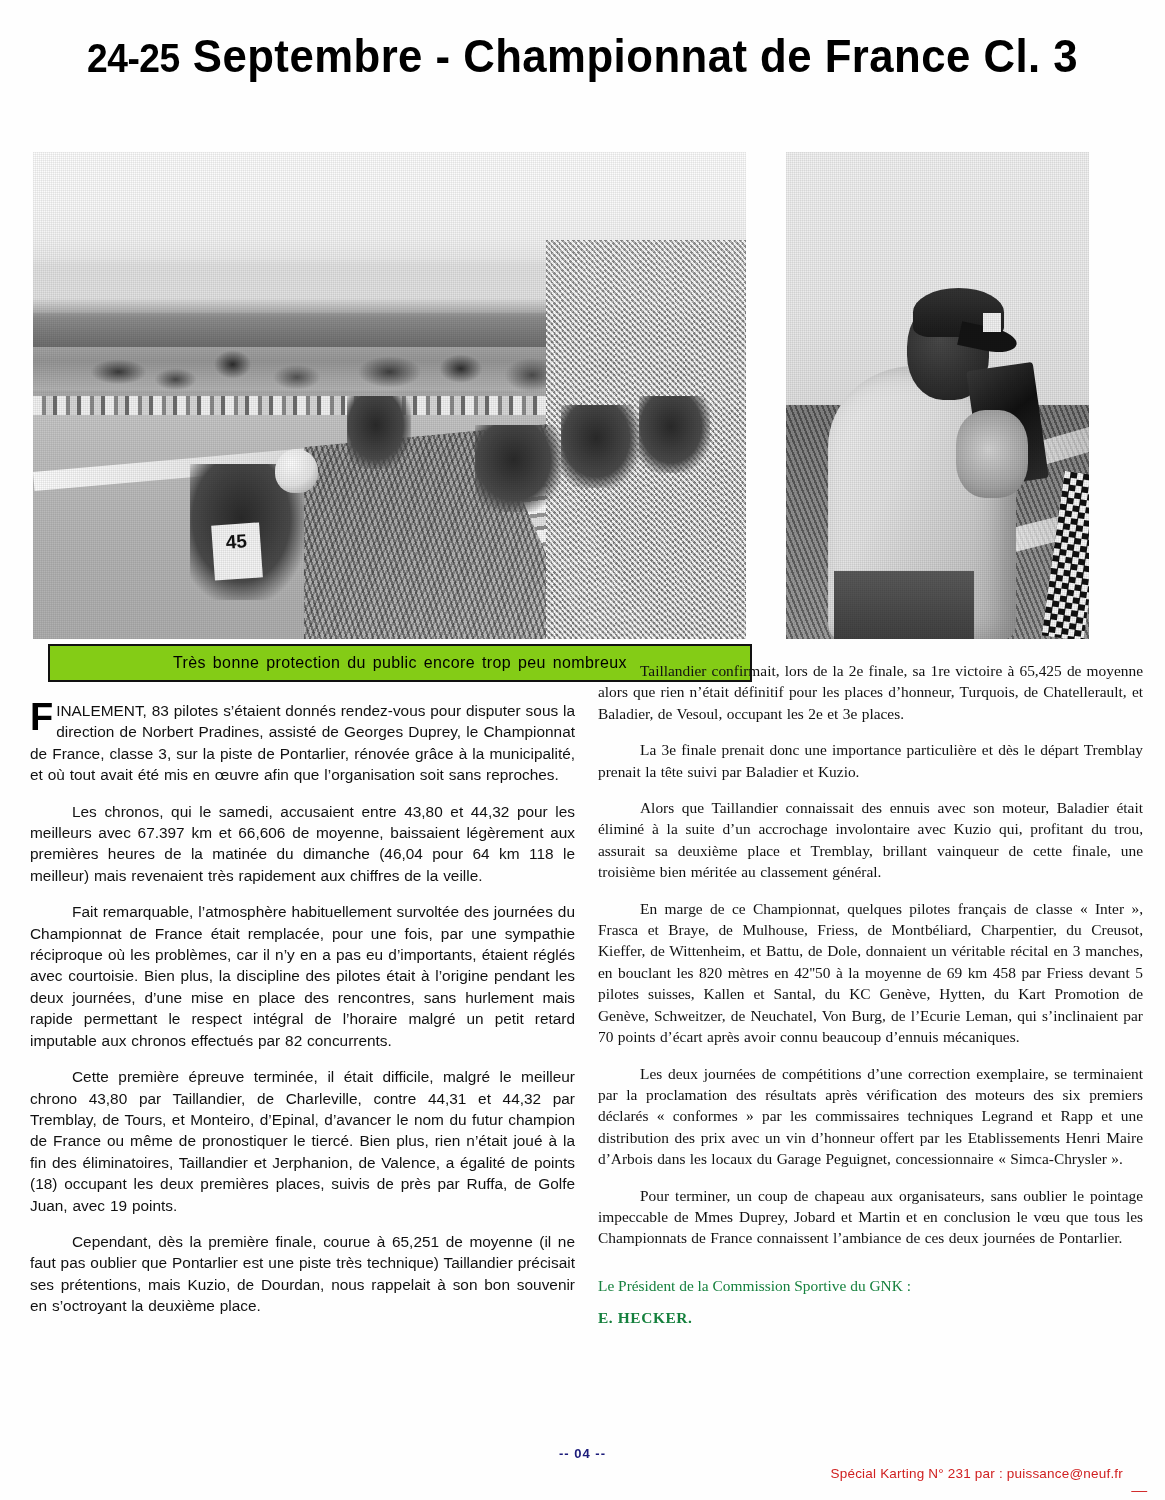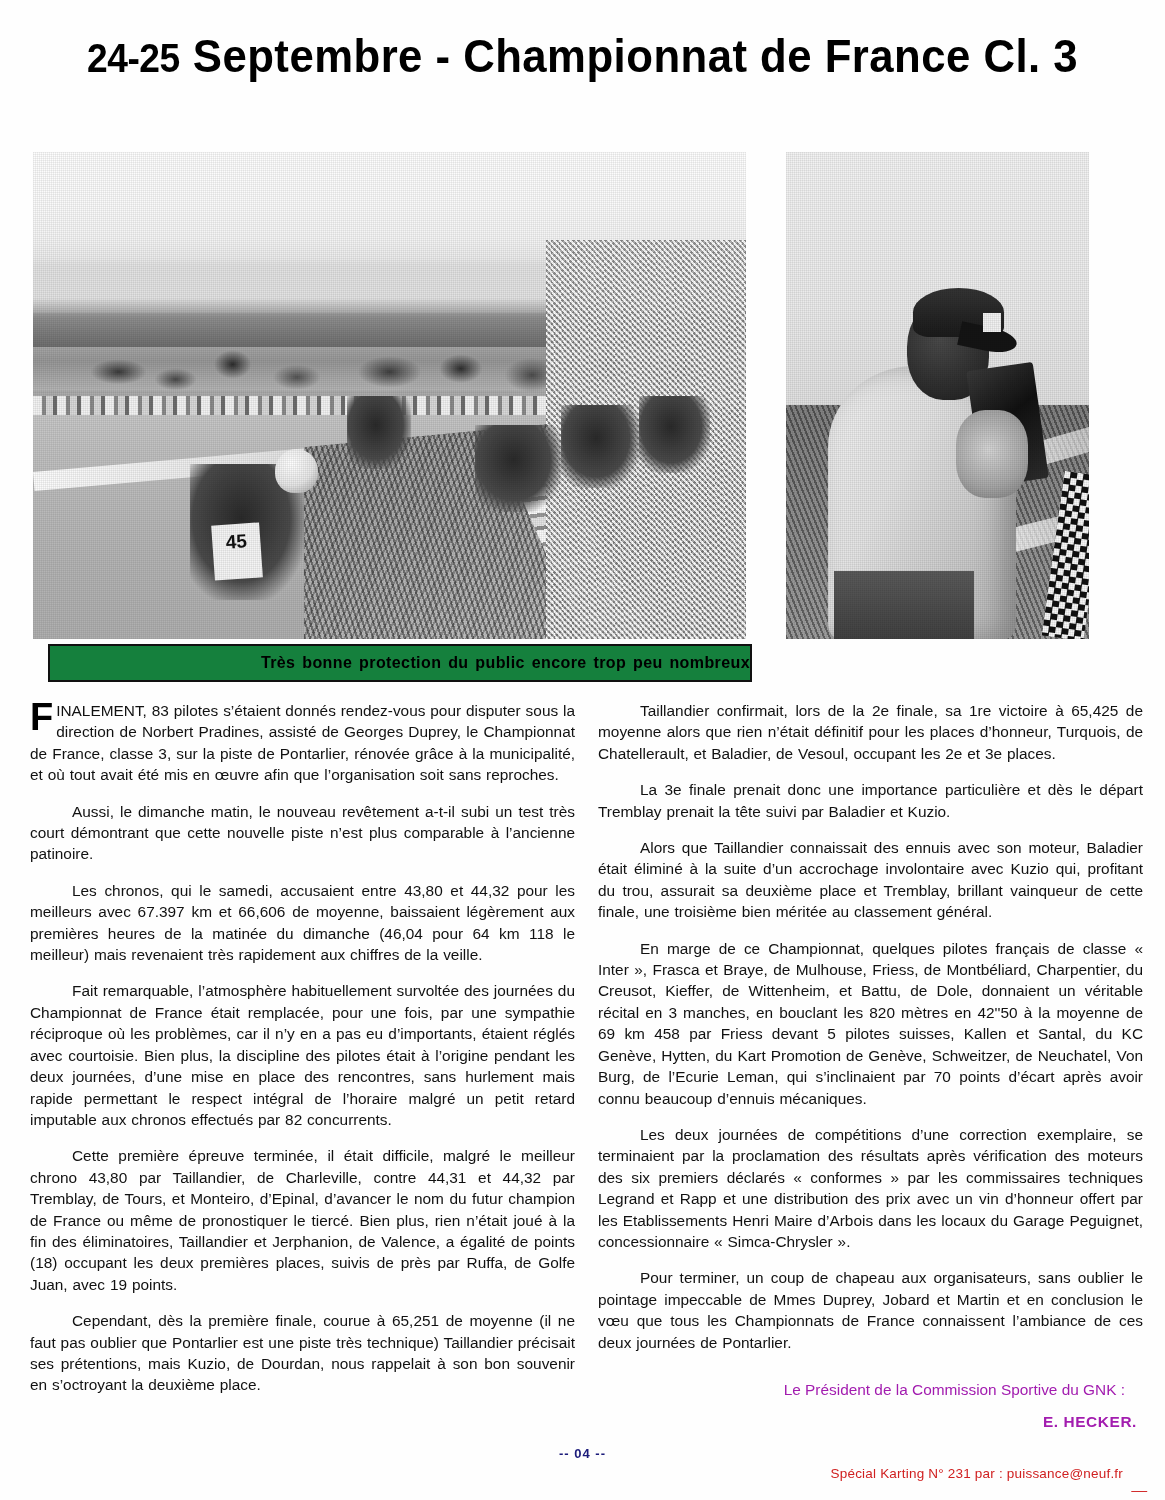--- a/index.html
+++ b/index.html
@@ -228,41 +228,41 @@
     top: 44%; left: 62%; width: 22%; height: 24%;
     background: linear-gradient(150deg, #3a3a3a 0%, #111 45%, #2c2c2c 100%);
     border-radius: 4px;
     transform: rotate(-8deg);
   }
 
   
   .caption-box {
     position: absolute;
     border: 2px solid #111;
-    background: #15803d;
+    background: #84cc16;
     display: flex;
     align-items: center;
-    justify-content: flex-end;
-    font-weight: bold;
+    justify-content: center;
+    font-weight: normal;
     color: #000;
     letter-spacing: 0.4px;
   }
   #caption-left {
     left: 48px; top: 644px; width: 700px; height: 34px;
     font-size: 16px;
   }
   #caption-right {
     left: 795px; top: 648px; width: 295px; height: 30px;
     font-size: 14.5px;
   }
   .caption-box .cap-word-spaced { word-spacing: 2px; }
 
   
   #col-left  { position: absolute; left: 30px;  top: 700px; width: 545px; }
-  #col-right { position: absolute; left: 598px; top: 700px; width: 545px; }
+  #col-right { position: absolute; left: 598px; top: 660px; width: 545px; font-family: Liberation Serif, serif; }
 
   .para {
     font-size: 15.4px;
     line-height: 21.4px;
     text-align: justify;
     text-justify: inter-word;
     margin: 0 0 15px 0;
     color: #111;
     word-spacing: 0.6px;
   }
@@ -277,23 +277,23 @@
     line-height: 30px;
     font-weight: bold;
     font-family: "Liberation Sans", sans-serif;
     margin: 2px 3px 0 0;
     color: #000;
   }
 
   .sig-line {
     font-size: 15.4px;
     line-height: 22px;
-    text-align: right;
+    text-align: left;
     margin: 0;
-    color: #a21caf;
+    color: #15803d;
     padding-right: 18px;
   }
   #sig-president { margin-top: 26px; }
   #sig-name { margin-top: 10px; font-weight: bold; letter-spacing: 0.6px; padding-right: 6px; }
 
   
   #page-number {
     position: absolute;
     left: 0; top: 1446px; width: 1165px;
     text-align: center;
@@ -363,21 +363,20 @@
     <div class="layer" id="pr-hands"></div>
     <div class="photo-grain"></div>
   </div>
 
   <div class="caption-box" id="caption-left">
     <span class="cap-word-spaced">Très bonne protection du public encore trop peu nombreux</span>
   </div>
 
   <div id="col-left">
     <p class="para" id="para-intro"><span id="dropcap">F</span><span>INALEMENT, 83 pilotes s’étaient donnés rendez-vous pour disputer sous la direction de Norbert Pradines, assisté de Georges Duprey, le Championnat de France, classe 3, sur la piste de Pontarlier, rénovée grâce à la municipalité, et où tout avait été mis en œuvre afin que l’organisation soit sans reproches.</span></p>
-    <p class="para indent">Aussi, le dimanche matin, le nouveau revêtement a-t-il subi un test très court démontrant que cette nouvelle piste n’est plus comparable à l’ancienne patinoire.</p>
     <p class="para indent">Les chronos, qui le samedi, accusaient entre 43,80 et 44,32 pour les meilleurs avec 67.397 km et 66,606 de moyenne, baissaient légèrement aux premières heures de la matinée du dimanche (46,04 pour 64 km 118 le meilleur) mais revenaient très rapidement aux chiffres de la veille.</p>
     <p class="para indent">Fait remarquable, l’atmosphère habituellement survoltée des journées du Championnat de France était remplacée, pour une fois, par une sympathie réciproque où les problèmes, car il n’y en a pas eu d’importants, étaient réglés avec courtoisie. Bien plus, la discipline des pilotes était à l’origine pendant les deux journées, d’une mise en place des rencontres, sans hurlement mais rapide permettant le respect intégral de l’horaire malgré un petit retard imputable aux chronos effectués par 82 concurrents.</p>
     <p class="para indent">Cette première épreuve terminée, il était difficile, malgré le meilleur chrono 43,80 par Taillandier, de Charleville, contre 44,31 et 44,32 par Tremblay, de Tours, et Monteiro, d’Epinal, d’avancer le nom du futur champion de France ou même de pronostiquer le tiercé. Bien plus, rien n’était joué à la fin des éliminatoires, Taillandier et Jerphanion, de Valence, a égalité de points (18) occupant les deux premières places, suivis de près par Ruffa, de Golfe Juan, avec 19 points.</p>
     <p class="para indent">Cependant, dès la première finale, courue à 65,251 de moyenne (il ne faut pas oublier que Pontarlier est une piste très technique) Taillandier précisait ses prétentions, mais Kuzio, de Dourdan, nous rappelait à son bon souvenir en s’octroyant la deuxième place.</p>
   </div>
 
   <div id="col-right">
     <p class="para indent">Taillandier confirmait, lors de la 2e finale, sa 1re victoire à 65,425 de moyenne alors que rien n’était définitif pour les places d’honneur, Turquois, de Chatellerault, et Baladier, de Vesoul, occupant les 2e et 3e places.</p>
     <p class="para indent">La 3e finale prenait donc une importance particulière et dès le départ Tremblay prenait la tête suivi par Baladier et Kuzio.</p>
     <p class="para indent">Alors que Taillandier connaissait des ennuis avec son moteur, Baladier était éliminé à la suite d’un accrochage involontaire avec Kuzio qui, profitant du trou, assurait sa deuxième place et Tremblay, brillant vainqueur de cette finale, une troisième bien méritée au classement général.</p>

